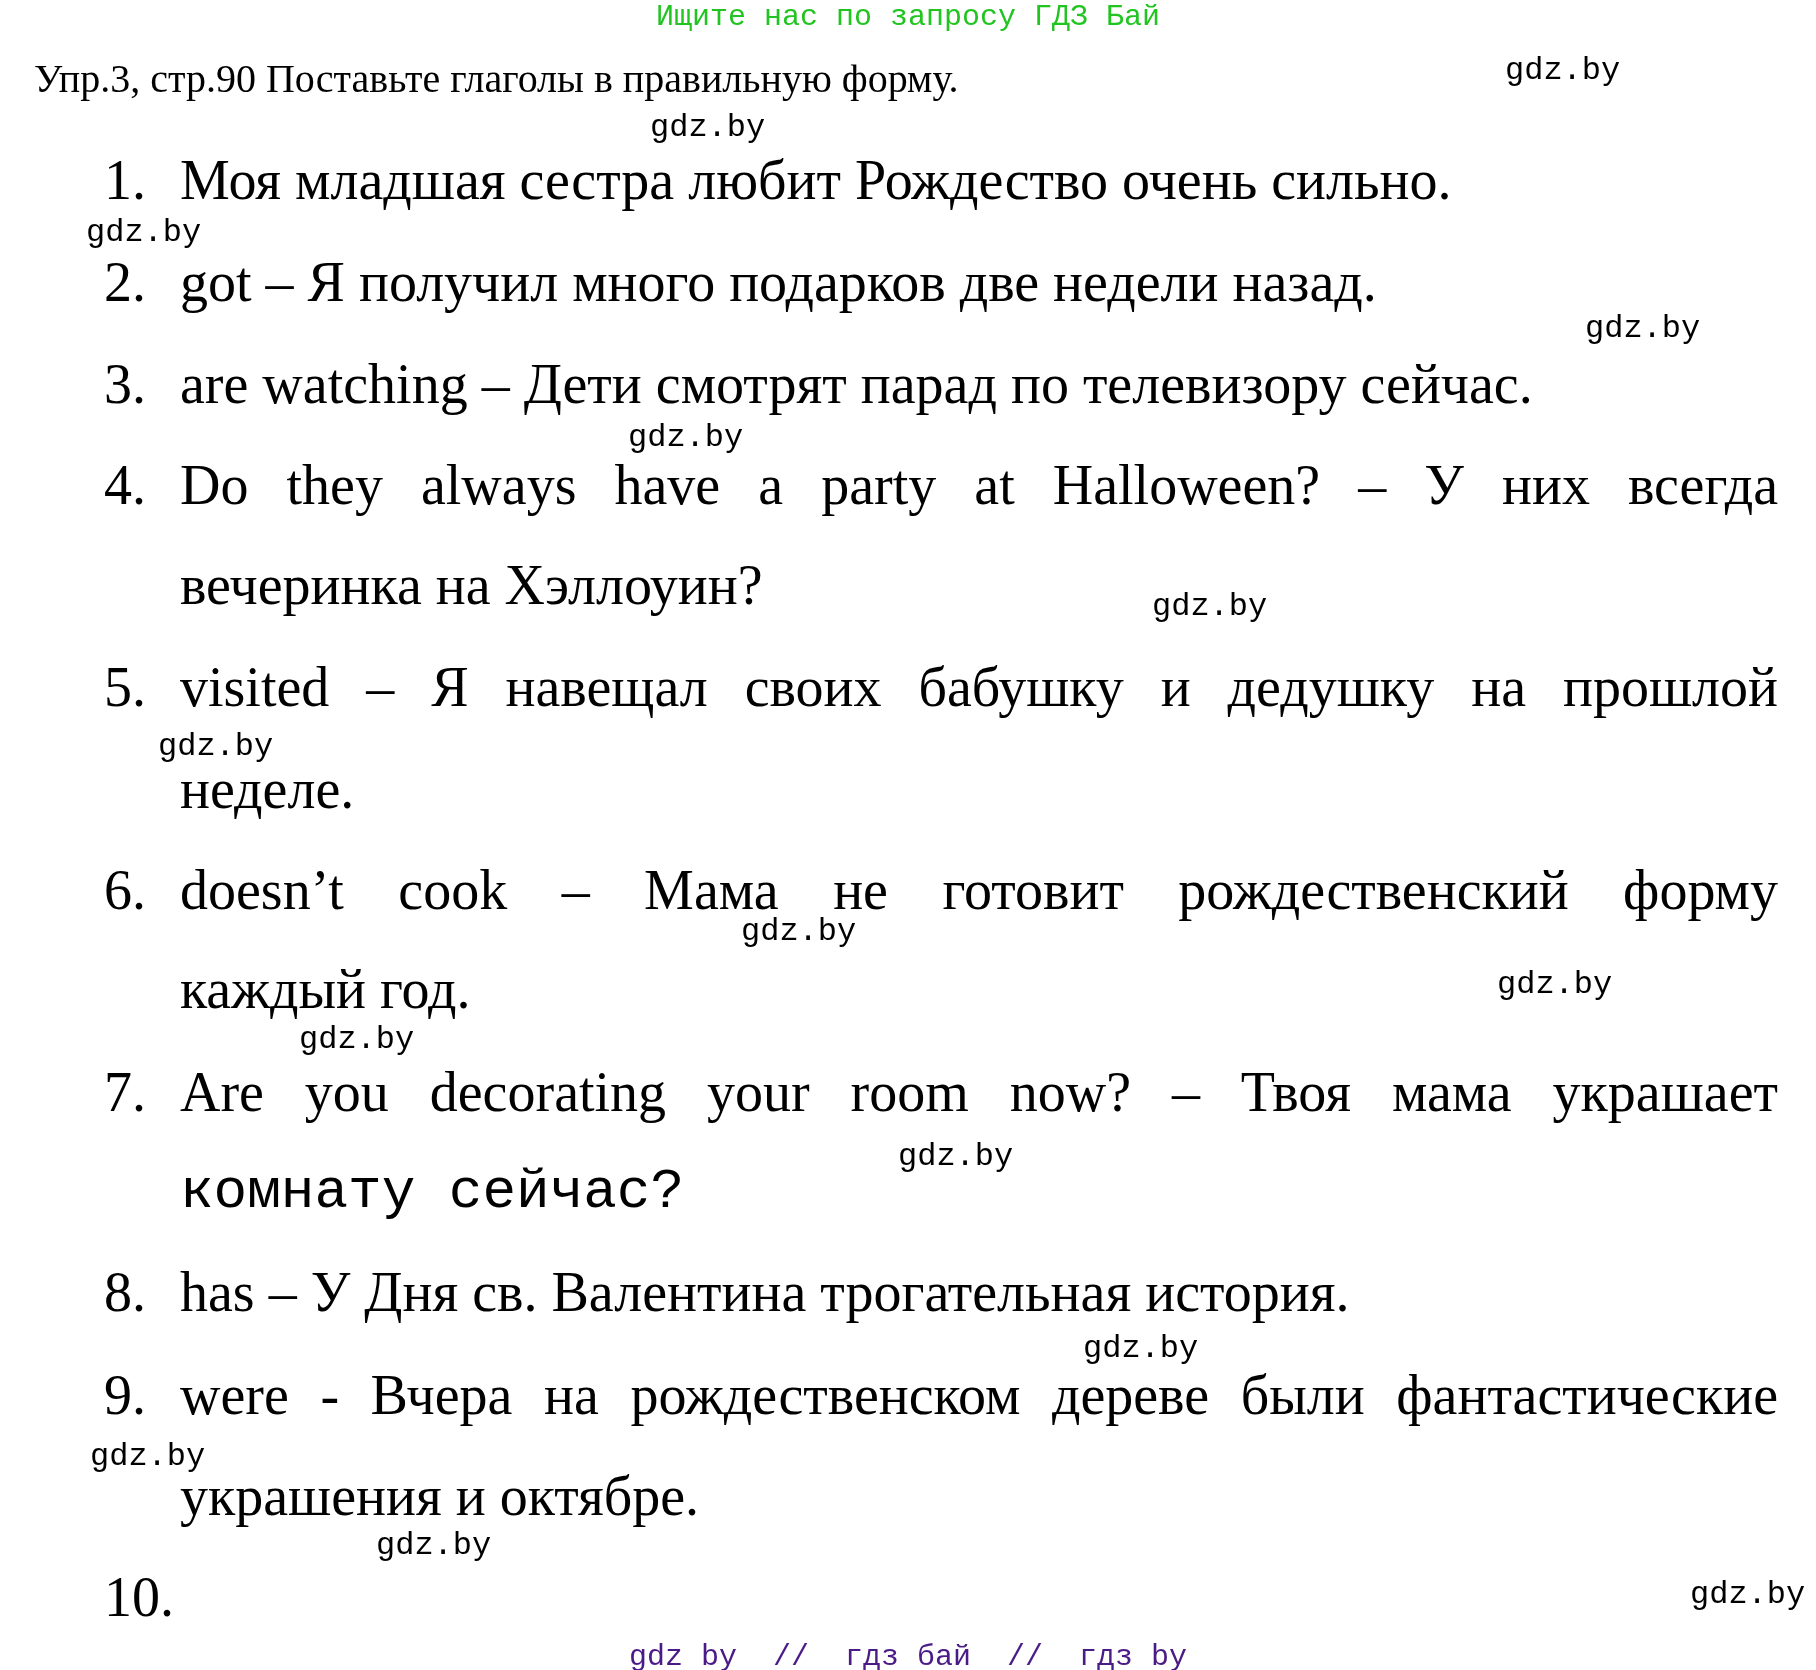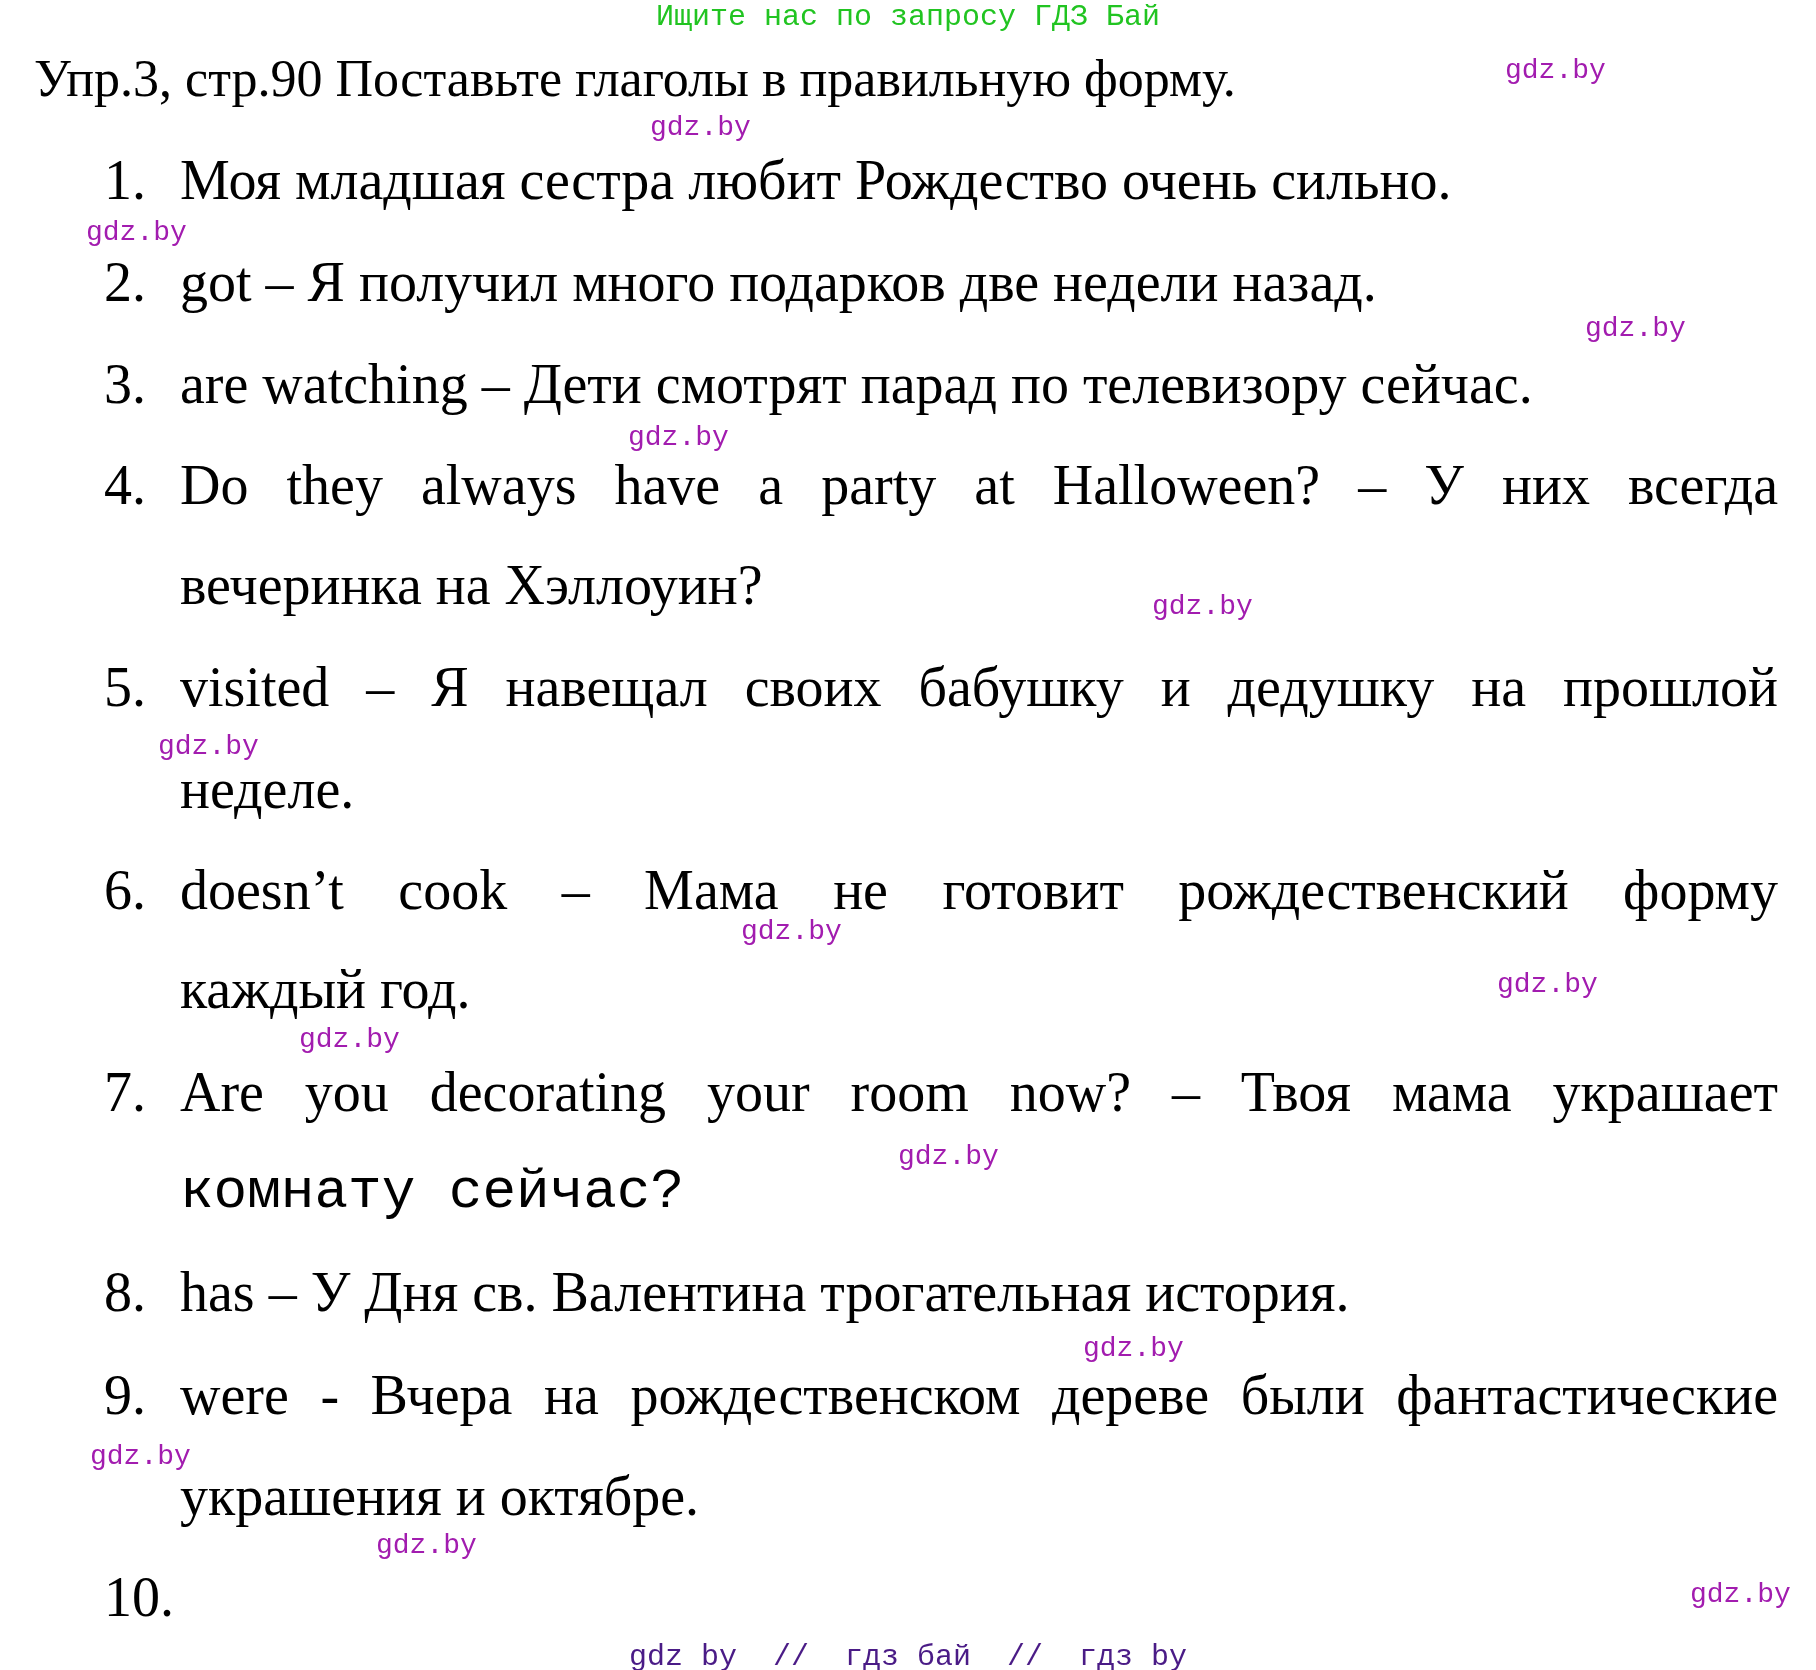--- a/index.html
+++ b/index.html
@@ -4,29 +4,29 @@
 <style>
   html, body { margin: 0; padding: 0; background: #ffffff; }
   body { width: 1816px; height: 1670px; position: relative; overflow: hidden; }
   .serif { font-family: "Liberation Serif", "DejaVu Serif", serif; color: #000; }
   .sans { font-family: Liberation Mono, monospace; }
   .top-banner {
     position: absolute; left: 0; top: 0; width: 1816px; text-align: center;
     font-size: 30px; line-height: 34px; color: #21c421; top: 0px;
   }
   .title {
-    position: absolute; left: 34px; top: 46px; font-size: 52px; line-height: 66px; white-space: nowrap;
+    position: absolute; left: 34px; top: 46px; font-size: 40px; line-height: 66px; white-space: nowrap;
   }
   .line {
     position: absolute; font-size: 56px; line-height: 64px; white-space: nowrap;
   }
   .num { position: absolute; left: 104px; width: 70px; }
   .txt { position: absolute; left: 180px; }
   .wm {
-    position: absolute; font-size: 28px; line-height: 30px; color: #a21caf; white-space: nowrap;
+    position: absolute; font-size: 32px; line-height: 30px; color: #000000; white-space: nowrap;
   }
   .footer {
     position: absolute; left: 0; width: 1816px; top: 1640px; text-align: center;
     font-size: 30px; line-height: 34px; color: #4a1b86; white-space: pre;
   }
 </style>
 </head>
 <body>
 
 <div class="top-banner sans">Ищите нас по запросу ГДЗ Бай</div>

